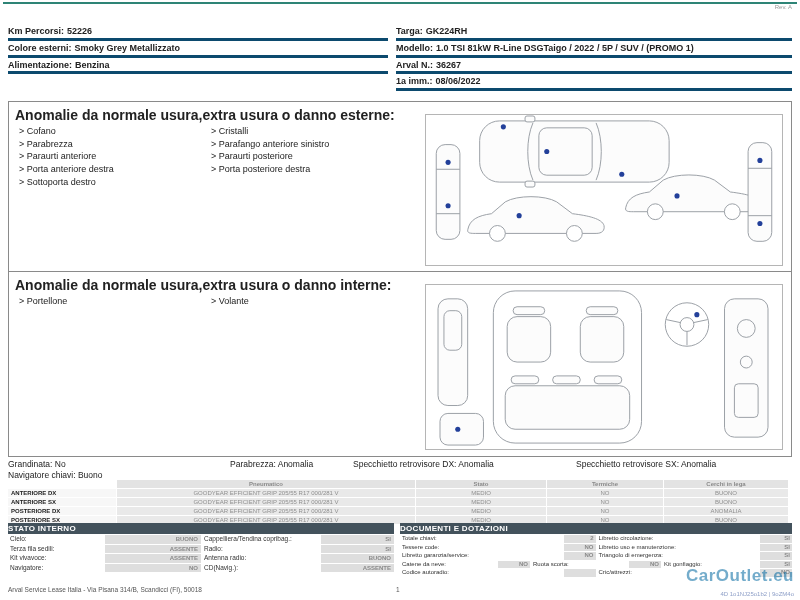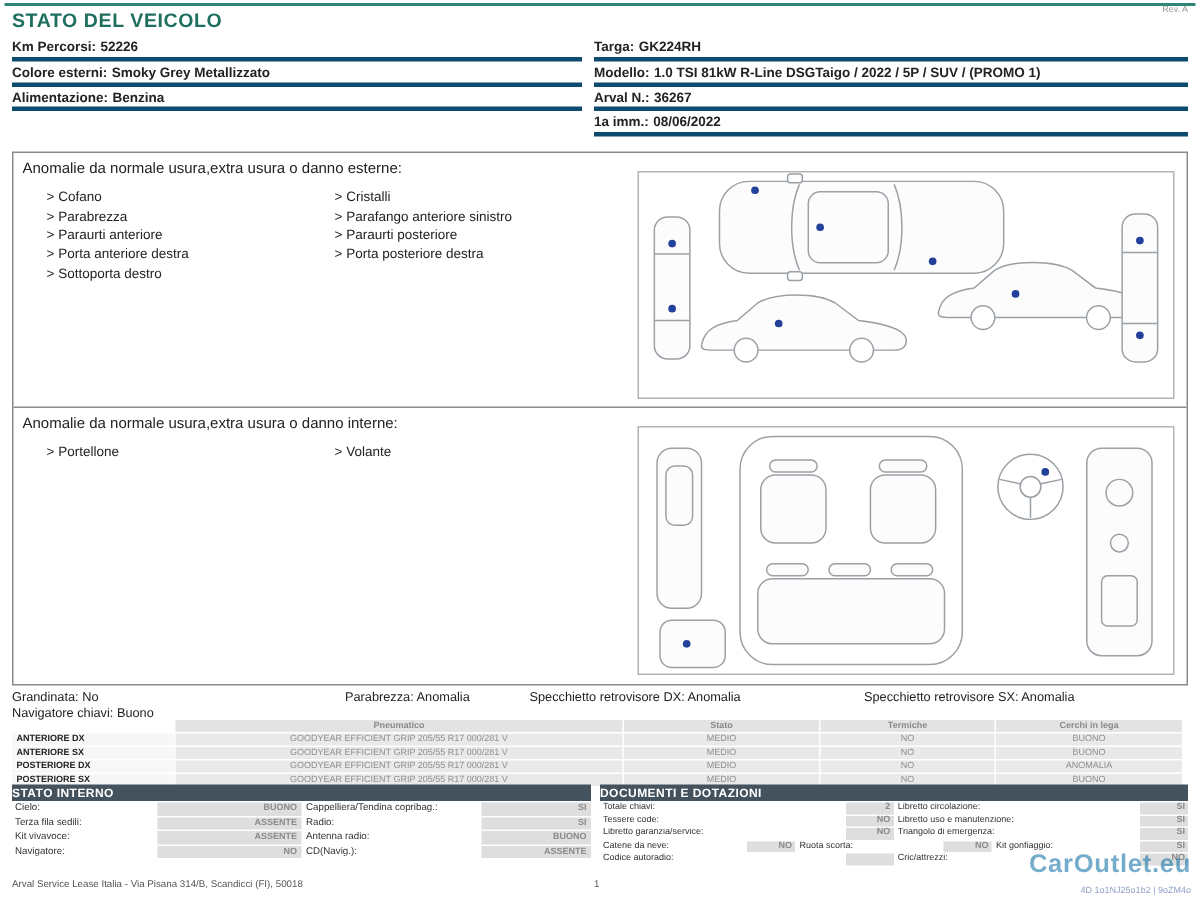--- a/index.html
+++ b/index.html
@@ -13,25 +13,25 @@
   .info-left{left:8px;width:380px;}
   .info-right{left:396px;width:396px;}
   .info-row{border-bottom:3px solid #0c4a6e;padding:2px 0 1px;font-size:9px;line-height:1.2;}
   .info-label{font-weight:bold;margin-right:3px;}
   .info-value{font-weight:bold;display:inline-block;max-width:330px;vertical-align:top;}
 
   .main-box{position:absolute;left:8px;top:101px;width:782px;height:354px;border:1px solid #8a8a8a;}
   .section{position:absolute;left:0;right:0;}
   .section.ext{top:0;height:169px;border-bottom:1px solid #8a8a8a;}
   .section.int{top:170px;bottom:0;}
-  .section-title{position:absolute;left:6px;top:5px;font-size:10px;font-weight:normal;text-align:center;}
+  .section-title{position:absolute;left:6px;top:5px;font-size:14px;font-weight:bold;text-align:center;}
   .items{position:absolute;top:23px;font-size:9px;}
   .col1{left:10px;}
   .col2{left:202px;}
-  .anomaly-item{margin:1px 12px;line-height:1.3;}
+  .anomaly-item{margin:1px 0;line-height:1.3;}
   .anomaly-item::before{content:"> ";}
   .diagram-box{position:absolute;right:8px;border:1px solid #b5b5b5;background:#fff;}
   .ext-diagram{top:12px;width:356px;height:150px;}
   .int-diagram{top:12px;width:356px;height:164px;}
   .diagram-box svg{display:block;width:100%;height:100%;}
 
   .summary1{position:absolute;left:8px;top:459px;width:784px;height:10px;font-size:8.5px;}
   .summary1 span{position:absolute;top:0;white-space:nowrap;}
   .summary2{position:absolute;left:8px;top:470px;font-size:8.5px;}
 
@@ -64,21 +64,20 @@
   .footer-page{position:absolute;left:396px;top:586px;font-size:6.5px;color:#555;}
   .footer-code{position:absolute;right:6px;top:591px;font-size:6px;color:#8fa0c8;}
   .watermark{position:absolute;right:6px;top:566px;font-size:17px;font-weight:bold;
              color:#0369a1;opacity:.55;letter-spacing:.5px;}
 </style>
 </head>
 <body>
 
 <div class="page">
   <div class="topline"></div>
-  <div class="title">STATO DEL VEICOLO</div>
   <div class="rev">Rev. A</div>
 
   <div id="info-left" class="info-col info-left">
       <div class="info-row"><span class="info-label">Km Percorsi:</span><span class="info-value">52226</span></div>
       <div class="info-row"><span class="info-label">Colore esterni:</span><span class="info-value">Smoky Grey Metallizzato</span></div>
       <div class="info-row"><span class="info-label">Alimentazione:</span><span class="info-value">Benzina</span></div>
     </div>
   <div id="info-right" class="info-col info-right">
       <div class="info-row"><span class="info-label">Targa:</span><span class="info-value">GK224RH</span></div>
       <div class="info-row"><span class="info-label">Modello:</span><span class="info-value">1.0 TSI 81kW R-Line DSGTaigo / 2022 / 5P / SUV / (PROMO 1)</span></div>

